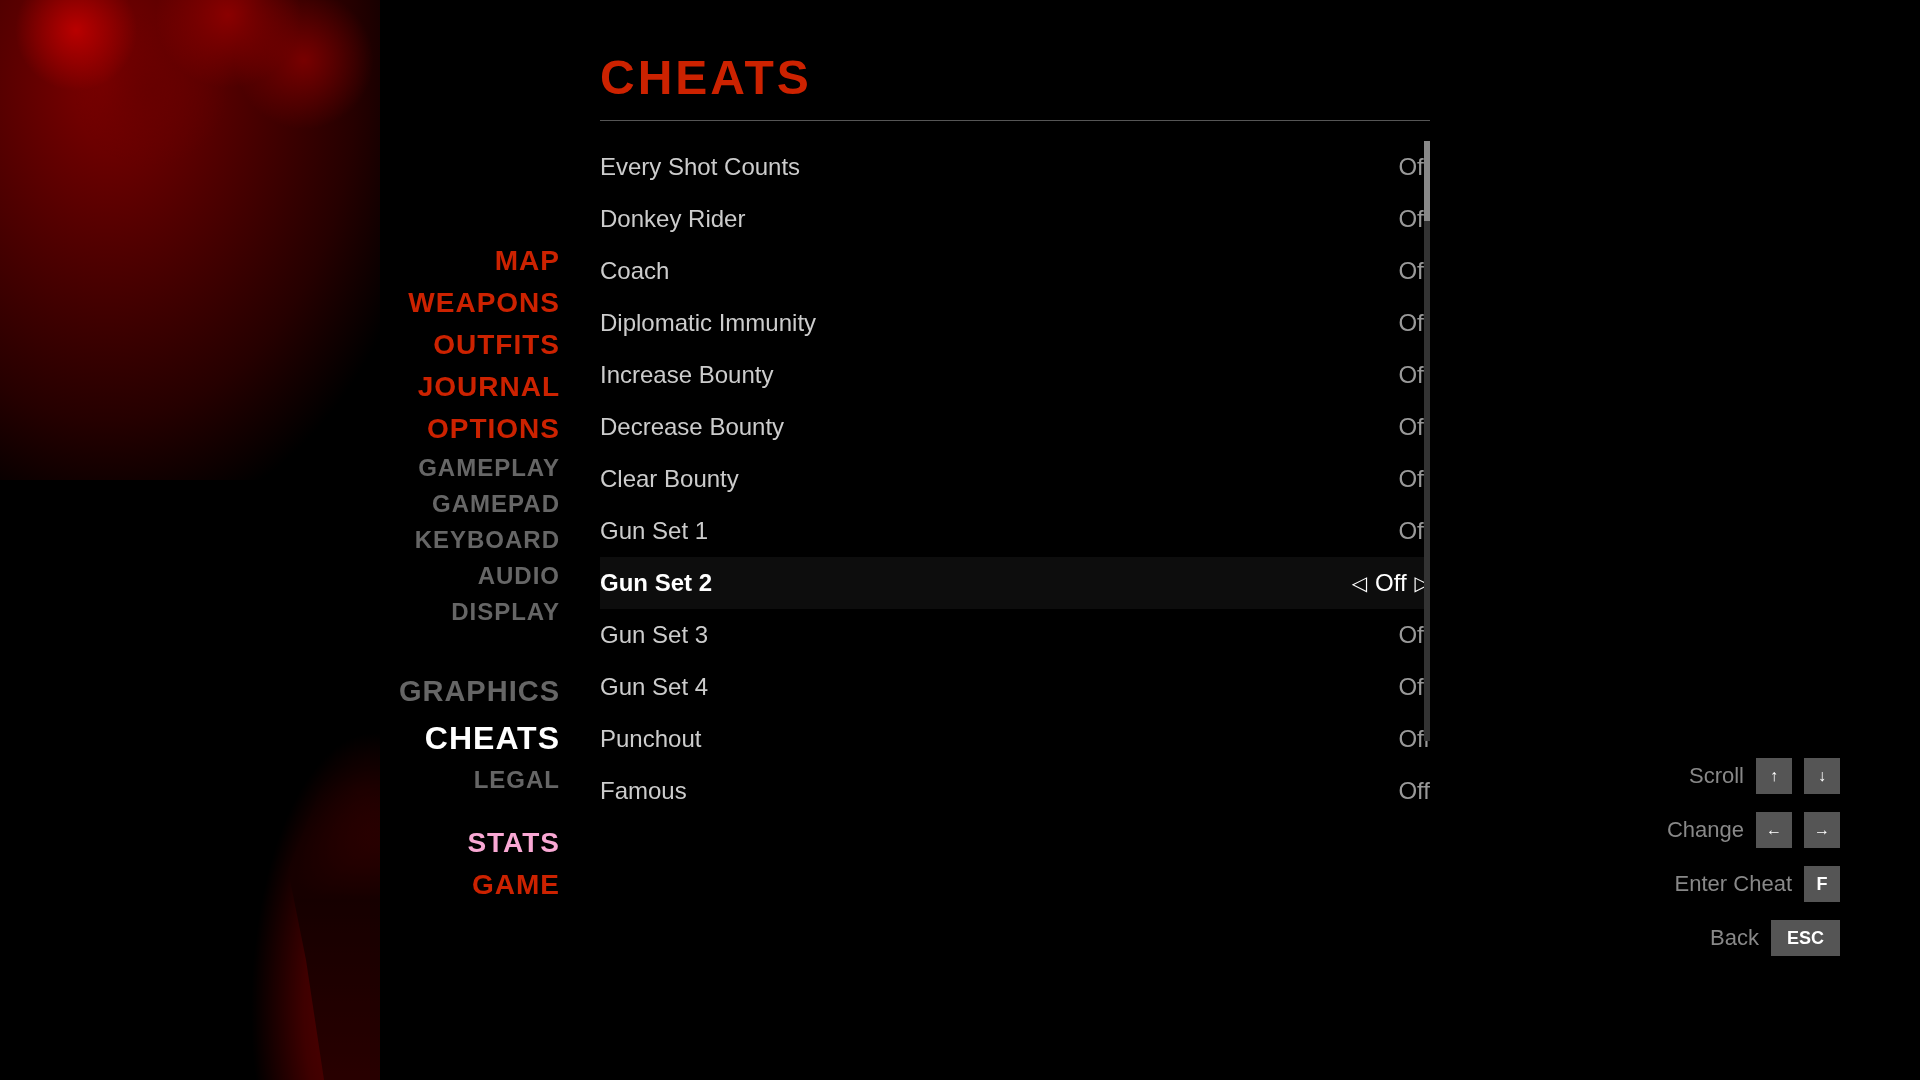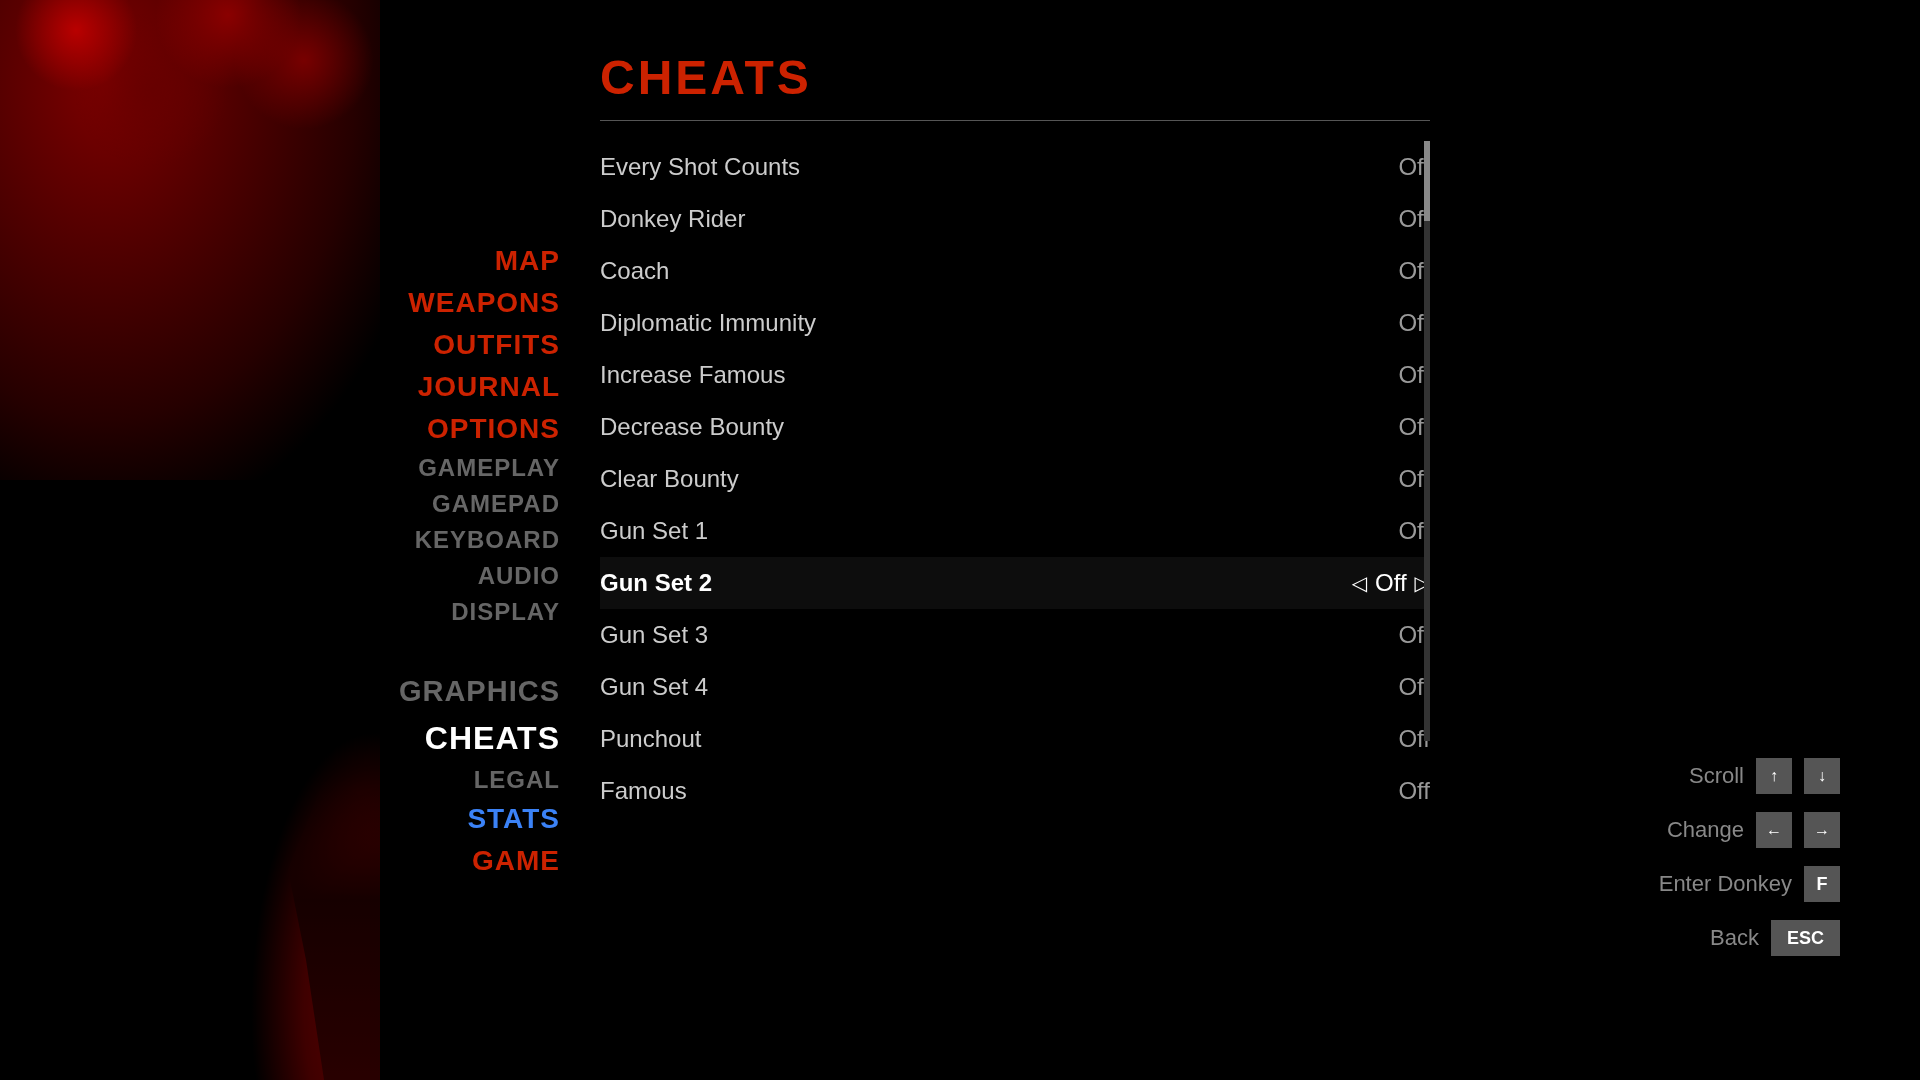--- a/index.html
+++ b/index.html
@@ -269,21 +269,21 @@
       <span class="sidebar-item" style="color: rgb(204, 34, 0); font-size: 28px;">JOURNAL</span>
       <span class="sidebar-item" style="color: rgb(204, 34, 0); font-size: 28px;">OPTIONS</span>
       <span class="sidebar-item" style="color: rgb(102, 102, 102); font-size: 24px;">GAMEPLAY</span>
       <span class="sidebar-item" style="color: rgb(102, 102, 102); font-size: 24px;">GAMEPAD</span>
       <span class="sidebar-item" style="color: rgb(102, 102, 102); font-size: 24px;">KEYBOARD</span>
       <span class="sidebar-item" style="color: rgb(102, 102, 102); font-size: 24px;">AUDIO</span>
       <span class="sidebar-item" style="color: rgb(102, 102, 102); font-size: 24px;">DISPLAY</span>
       <span class="sidebar-item" style="color: rgb(102, 102, 102); font-size: 29px; margin-top: 40px;">GRAPHICS</span>
       <span class="sidebar-item" style="color: rgb(255, 255, 255); font-size: 32px;">CHEATS</span>
       <span class="sidebar-item" style="color: rgb(102, 102, 102); font-size: 24px;">LEGAL</span>
-      <span class="sidebar-item" style="color: #3b82f6; font-size: 28px;">STATS</span>
+      <span class="sidebar-item" style="color: #f9a8d4; font-size: 28px; margin-top: 24px;">STATS</span>
       <span class="sidebar-item" style="color: rgb(204, 34, 0); font-size: 28px; padding-left: 31px;">GAME</span>
     </div>
 
   <div class="cheats-panel">
     <div class="cheats-title">CHEATS</div>
     <div class="title-divider"></div>
 
     <div class="cheat-list" id="cheat-list-container" style="position:relative;">
 
       <div class="cheat-item">
@@ -304,21 +304,21 @@
             <span>Off</span>
           </div>
         </div>
         <div class="cheat-item">
           <span class="cheat-name">Diplomatic Immunity</span>
           <div class="cheat-value">
             <span>Off</span>
           </div>
         </div>
         <div class="cheat-item">
-          <span class="cheat-name">Increase Famous</span>
+          <span class="cheat-name">Increase Bounty</span>
           <div class="cheat-value">
             <span>Off</span>
           </div>
         </div>
         <div class="cheat-item">
           <span class="cheat-name">Decrease Bounty</span>
           <div class="cheat-value">
             <span>Off</span>
           </div>
         </div>
@@ -375,21 +375,21 @@
       <span class="control-label">Scroll</span>
       <span class="key-arrow">↑</span>
       <span class="key-arrow">↓</span>
     </div>
     <div class="control-row">
       <span class="control-label">Change</span>
       <span class="key-arrow">←</span>
       <span class="key-arrow">→</span>
     </div>
     <div class="control-row">
-      <span class="control-label">Enter Donkey</span>
+      <span class="control-label">Enter Cheat</span>
       <span class="key-btn">F</span>
     </div>
     <div class="control-row">
       <span class="control-label">Back</span>
       <span class="key-btn wide">ESC</span>
     </div>
   </div>
 
 </div>
 

